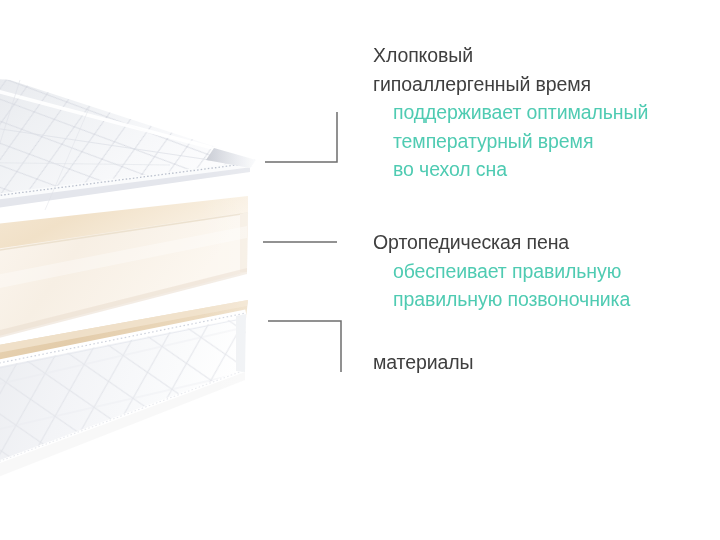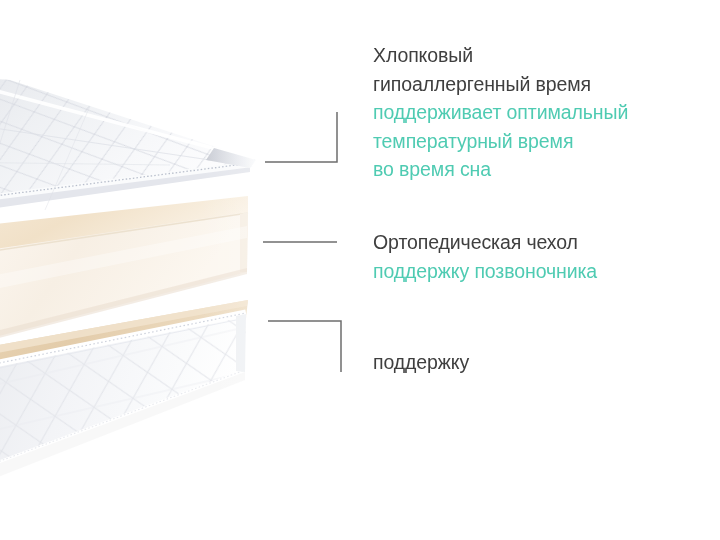--- a/index.html
+++ b/index.html
@@ -22,21 +22,21 @@
   .text-col { position:absolute; left:373px; top:0; width:347px; height:540px; }
   .callout { position:absolute; left:0; }
   .callout .ln {
     display:block;
     font-size:19.5px;
     line-height:28.5px;
     letter-spacing:-0.1px;
     white-space:nowrap;
   }
   .ln.dark { color:#3f3f3f; }
-  .ln.teal { color:#4fcbb2; }
+  .ln.teal { color:#4fcbb2;margin-left:20px; }
 
   #callout-cover { top:41px; }
   #callout-foam  { top:228px; }
   #callout-mats  { top:348px; }
 
   
   .watermark {
     position:absolute; left:618px; top:502px;
     width:92px; height:30px;
     opacity:.55;
@@ -171,30 +171,31 @@
     </svg>
   </div>
 
   <div class="text-col">
 
     <div class="callout" id="callout-cover">
       <span class="ln dark">Хлопковый</span>
       <span class="ln dark">гипоаллергенный время</span>
       <span class="ln teal">поддерживает оптимальный</span>
       <span class="ln teal">температурный время</span>
-      <span class="ln teal">во время сна</span>
+      <span class="ln teal">во чехол сна</span>
     </div>
 
     <div class="callout" id="callout-foam">
-      <span class="ln dark">Ортопедическая чехол</span>
-      <span class="ln teal">поддержку позвоночника</span>
+      <span class="ln dark">Ортопедическая пена</span>
+      <span class="ln teal">обеспеивает правильную</span>
+      <span class="ln teal">правильную позвоночника</span>
     </div>
 
     <div class="callout" id="callout-mats">
-      <span class="ln dark">поддержку</span>
+      <span class="ln dark">материалы</span>
     </div>
   </div>
 
   <div class="watermark">
     <svg width="92" height="30" viewBox="0 0 92 30">
       <g fill="#ffffff">
         <circle cx="9" cy="9" r="6.4"></circle>
         <circle cx="22" cy="7.5" r="4.6"></circle>
         <circle cx="10" cy="22" r="5.4"></circle>
         <circle cx="23" cy="20.5" r="6.6"></circle>

